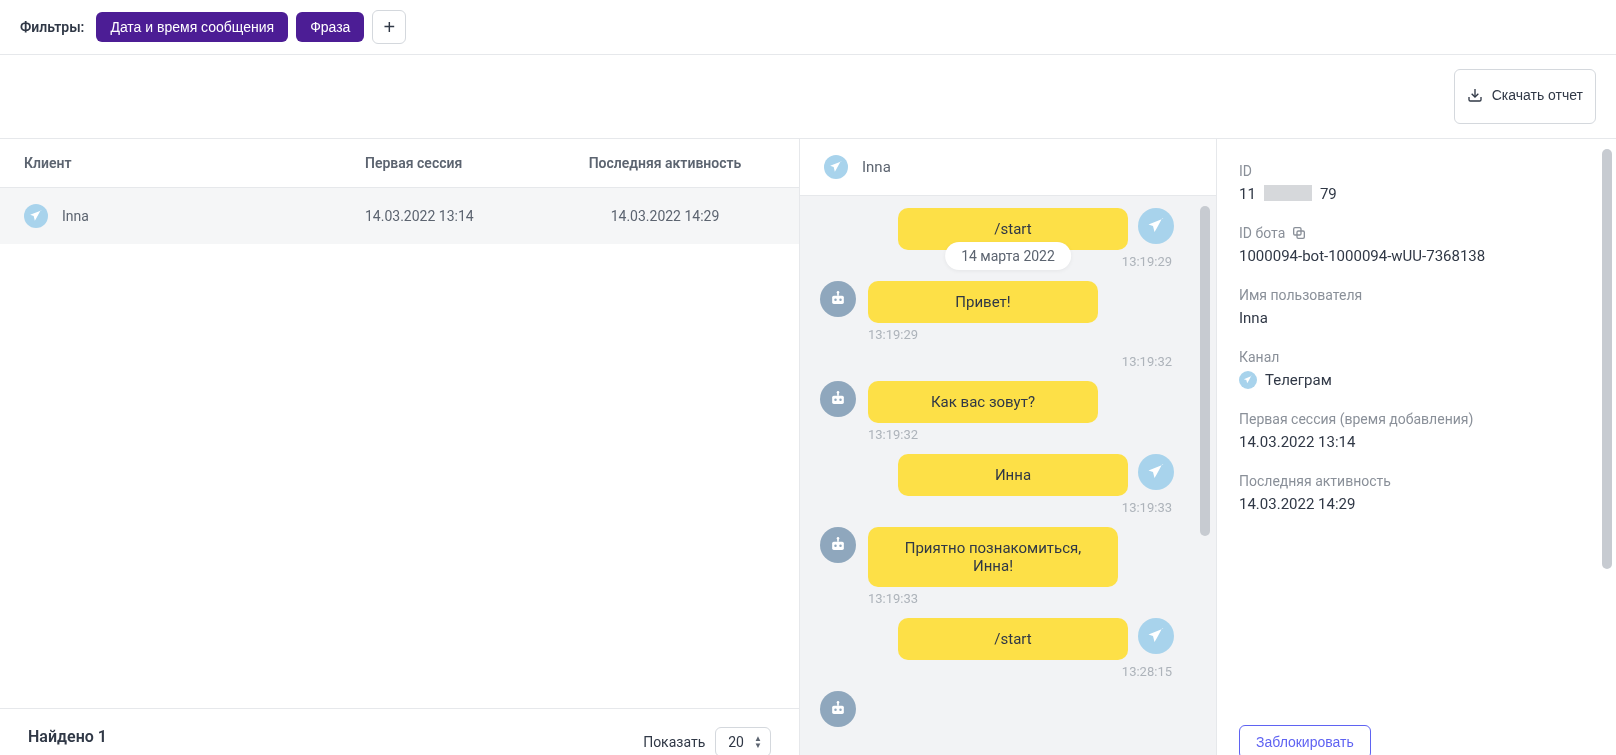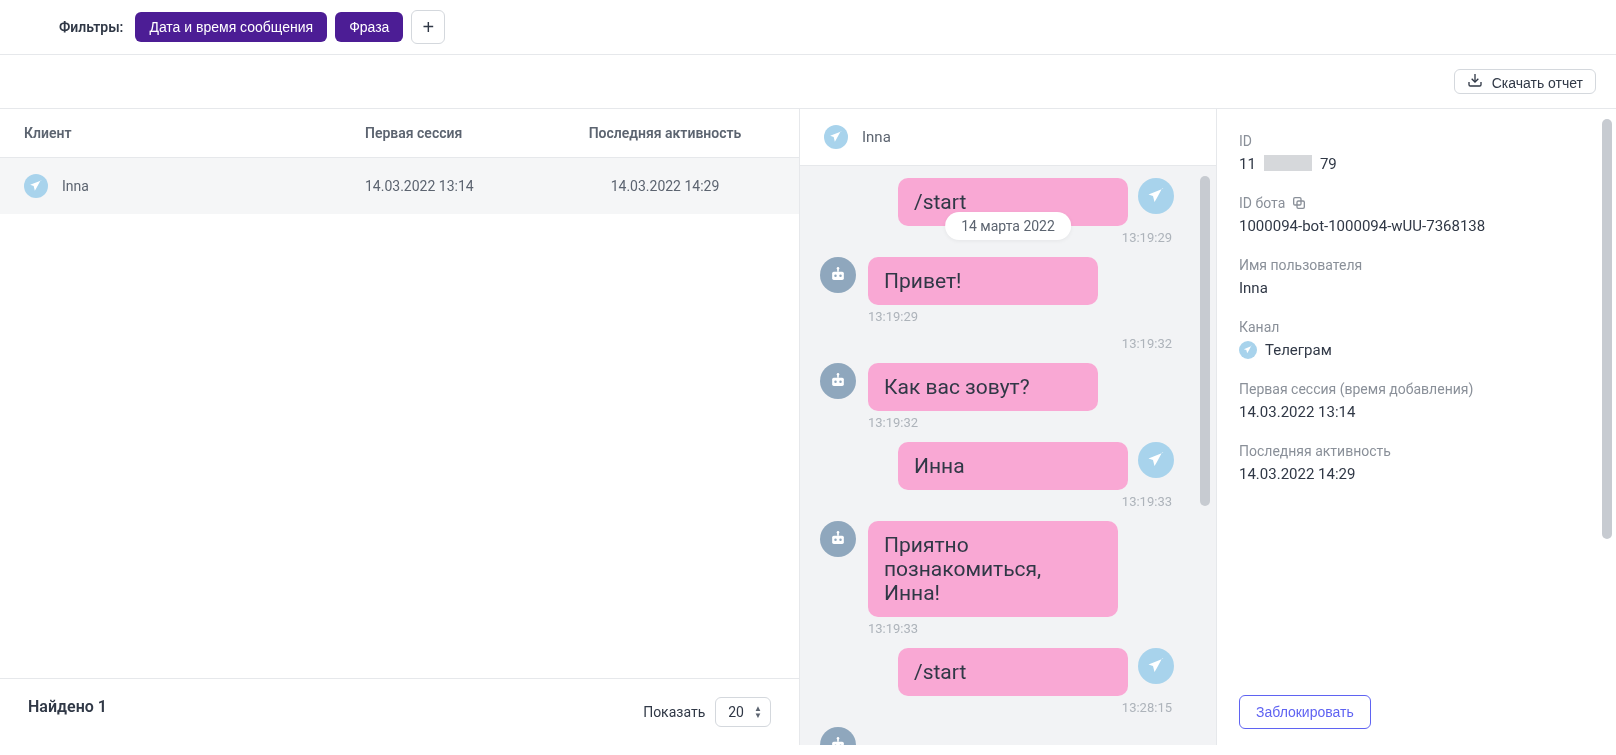--- a/index.html
+++ b/index.html
@@ -12,21 +12,21 @@
   height: 755px;
   overflow: hidden;
 }
 .top-bar {
   display: flex;
   align-items: center;
   padding: 10px 20px;
   border-bottom: 1px solid #e6e8eb;
   gap: 8px;
 }
-.filters-label { font-weight: 600; color: #303846; margin-right: 4px; margin-left: 39px; }
+.filters-label { font-weight: 600; color: #303846; margin-right: 4px; }
 .filter-chip {
   background: #4c1d95;
   color: #fff;
   border: none;
   border-radius: 6px;
   padding: 7px 14px;
   font-size: 14px;
   cursor: pointer;
 }
 .filter-add {
@@ -42,25 +42,25 @@
 }
 .download-row {
   display: flex; justify-content: flex-end;
   padding: 14px 20px;
   border-bottom: 1px solid #e6e8eb;
 }
 .download-btn {
   border: 1px solid #d4d8dd;
   background: #fff;
   border-radius: 6px;
-  padding: 2px 12px;
+  padding: 17px 12px;
   font-size: 14px;
   cursor: pointer;
   color: #303846;
-  display: flex; align-items: flex-end; gap: 9px;
+  display: flex; align-items: flex-start; gap: 9px;
 }
 .main {
   display: flex;
   height: calc(755px - 56px - 63px);
 }
 .left-pane {
   width: 800px;
   border-right: 1px solid #e6e8eb;
   display: flex; flex-direction: column;
 }
@@ -164,27 +164,28 @@
   box-shadow: 0 1px 4px rgba(0,0,0,0.06);
   z-index: 5;
 }
 .msg-row {
   display: flex;
   margin-bottom: 4px;
 }
 .msg-row.user { justify-content: flex-end; align-items: flex-start; }
 .msg-row.bot  { justify-content: flex-start; align-items: flex-start; }
 .bubble {
-  background: #f9a8d4;
+  background: #fde047;
   border-radius: 10px;
   padding: 12px 16px;
   max-width: 250px;
   color: #303846;
-  font-size: 21px;
+  font-size: 15px;
   word-wrap: break-word;
+  text-align: center;
 }
 .user .bubble { max-width: 250px; }
 .avatar-circle {
   width: 36px; height: 36px; border-radius: 50%;
   display: flex; align-items: center; justify-content: center;
   flex-shrink: 0;
 }
 .avatar-tg { background: #a8d3ec; margin-left: 10px; }
 .avatar-tg svg { width: 18px; height: 18px; fill: #fff; }
 .avatar-bot { background: #8fa7bd; margin-right: 12px; }

